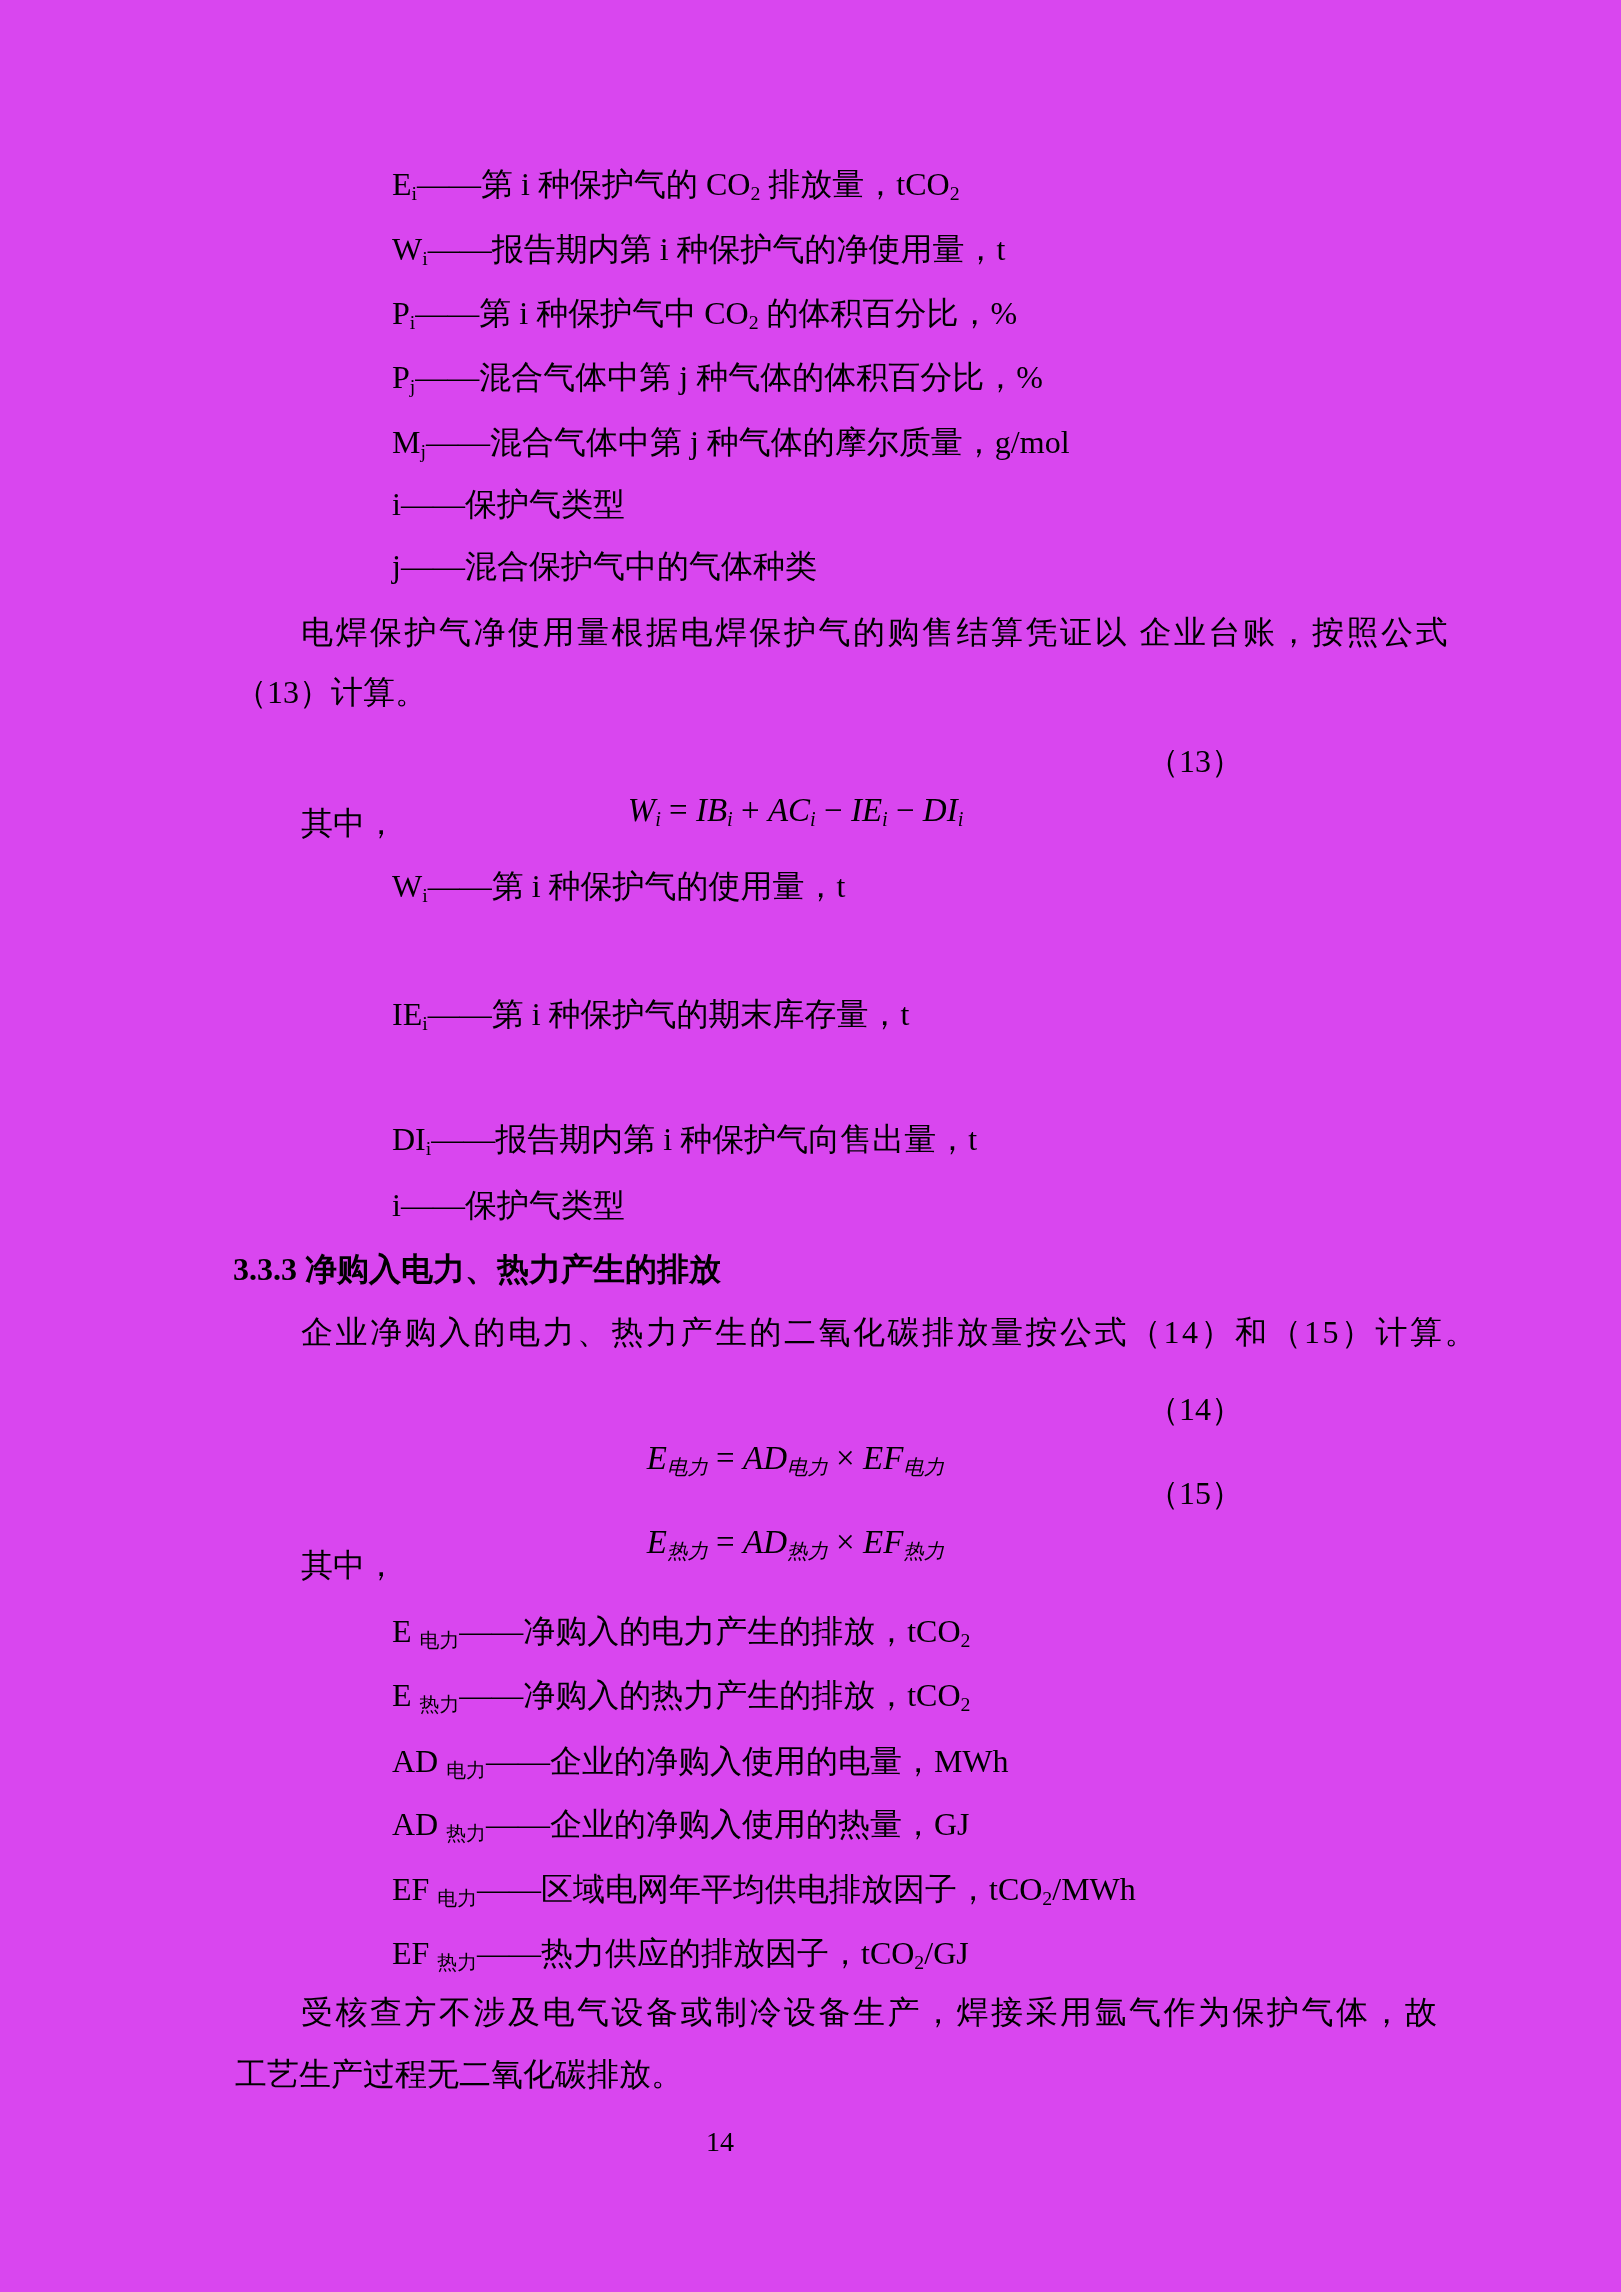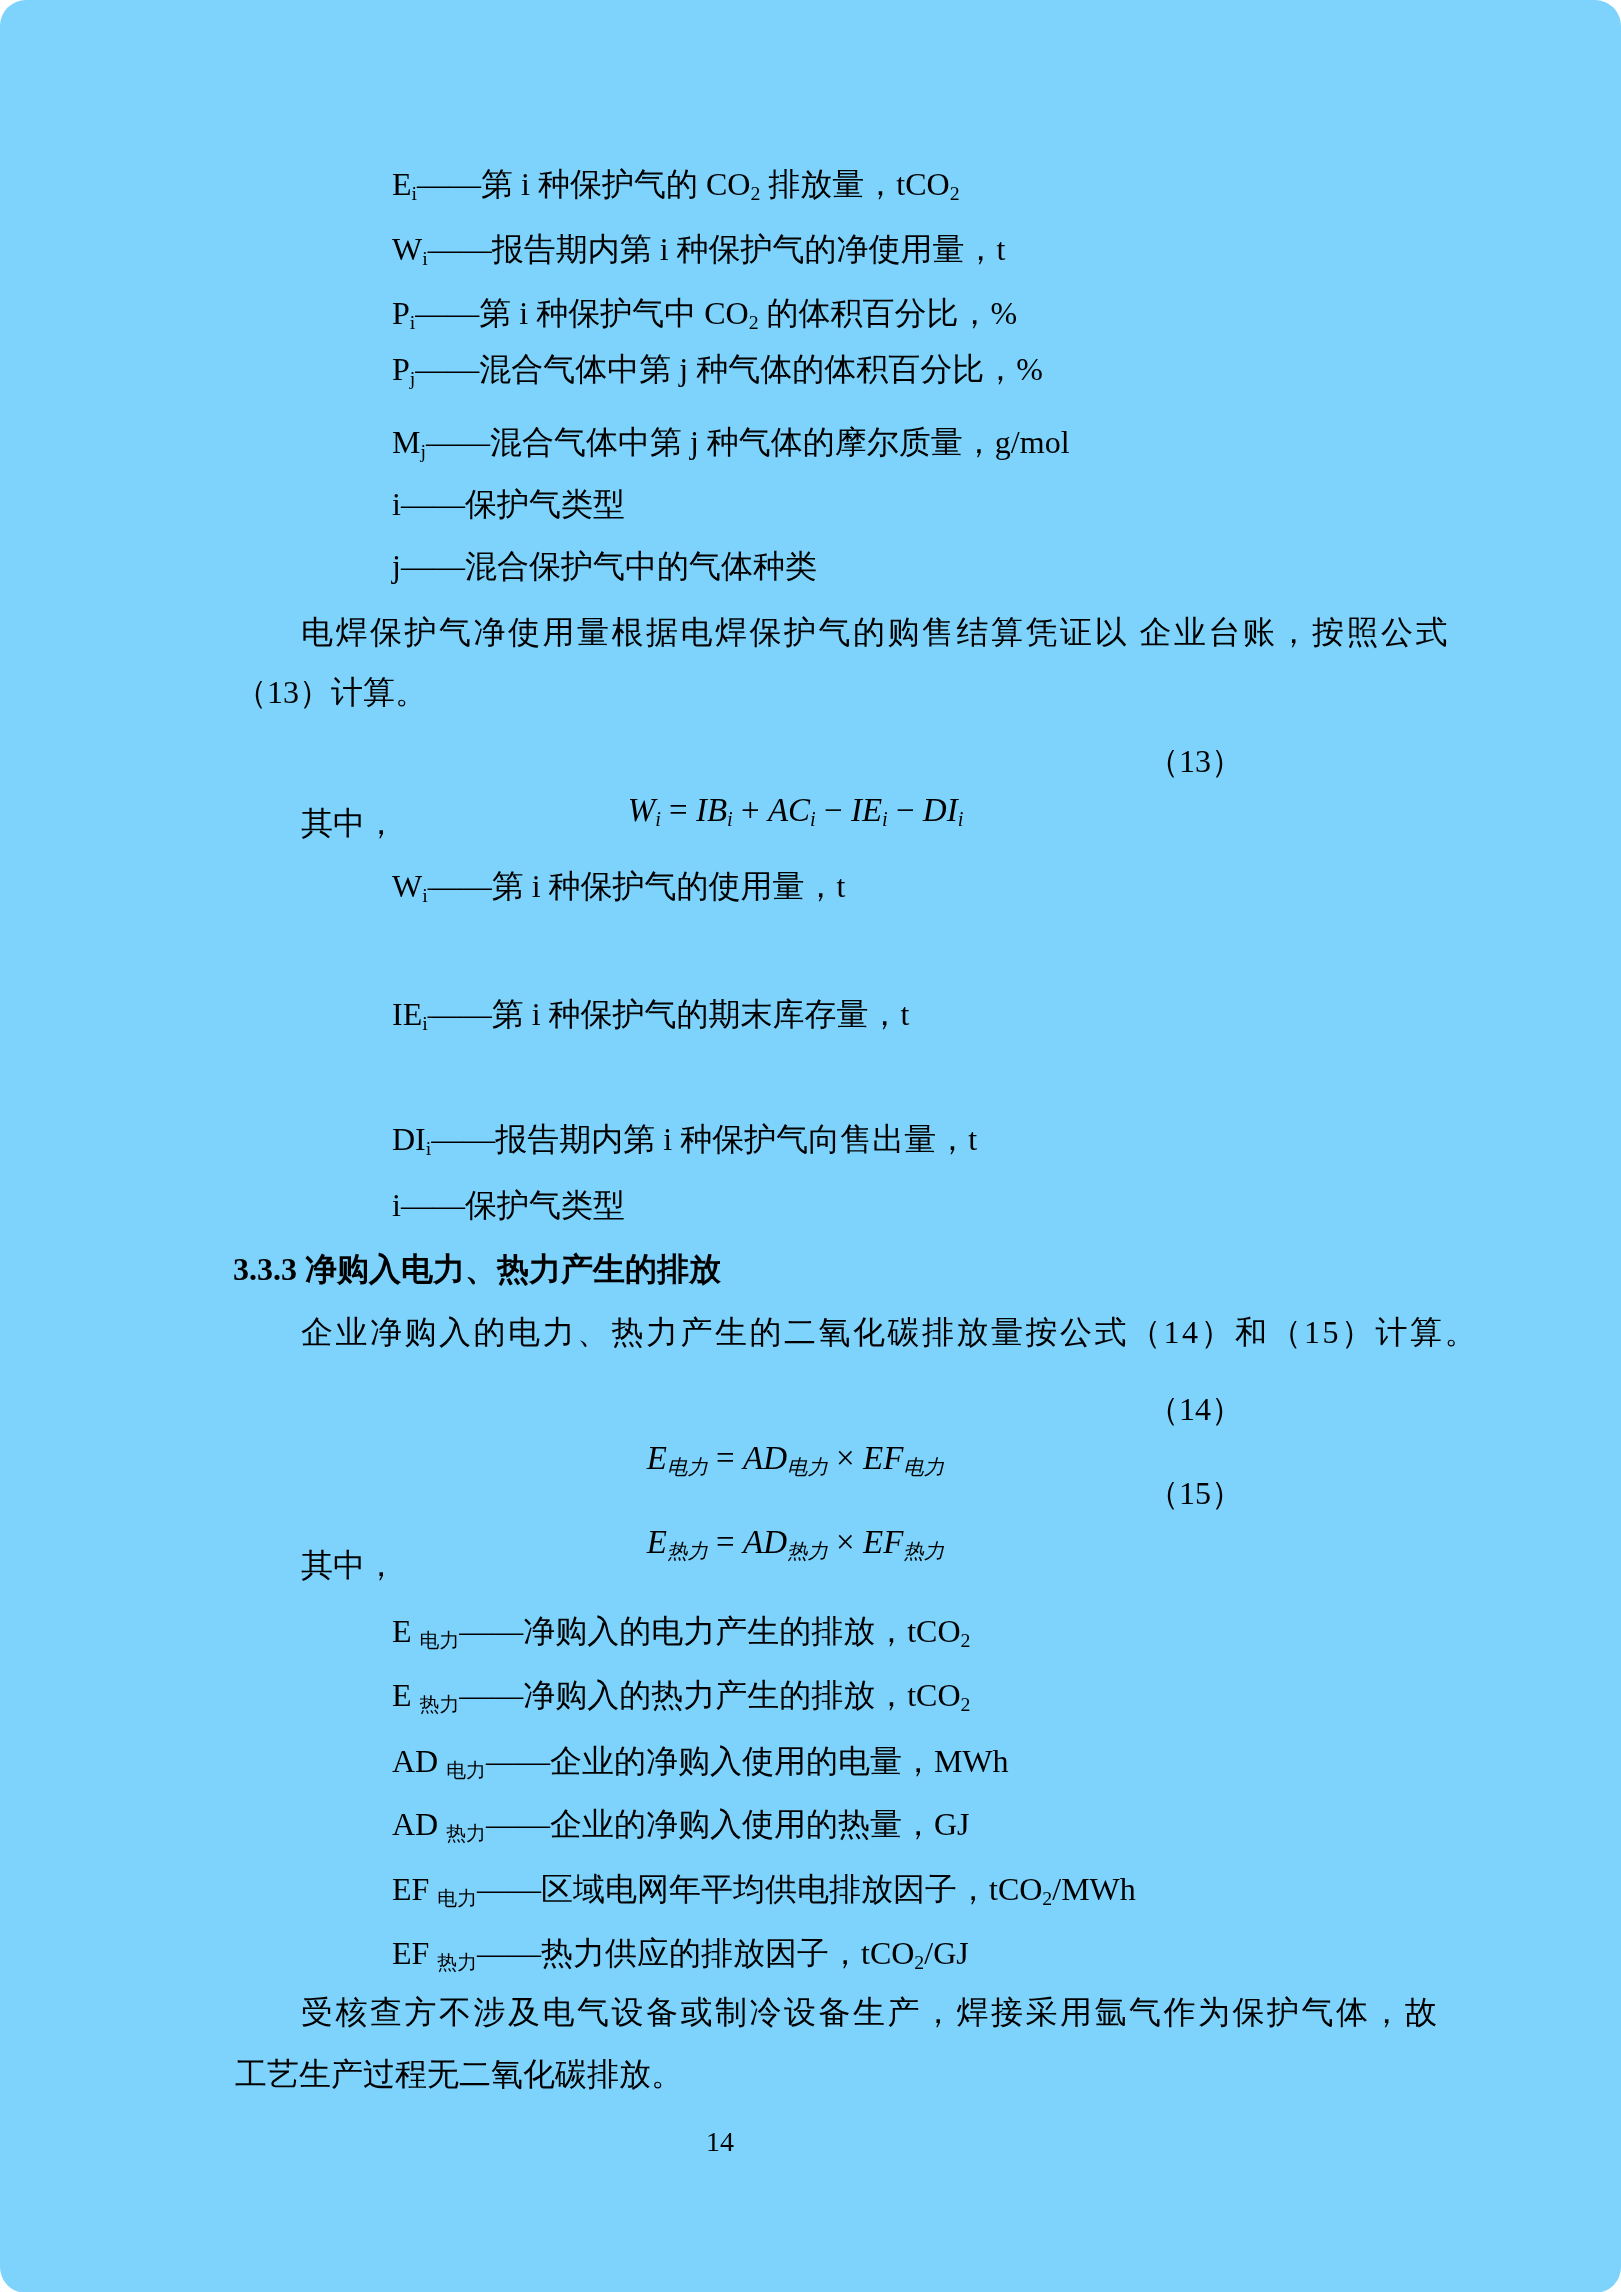--- a/index.html
+++ b/index.html
@@ -1,23 +1,22 @@
 <!DOCTYPE html>
 <html><head>
 <meta charset="utf-8">
 <style>
   html,body{margin:0;padding:0;background:#ffffff;}
   .page{
     position:relative;
     width:1621px;height:2293px;
-    background:#7dd3fc;
+    background:#d946ef;
     color:#000000;
     font-family:"Liberation Serif","DejaVu Serif",serif;
     overflow:hidden;
-    border-radius:26px;
   }
   .line{
     position:absolute;
     font-size:32px;
     line-height:43px;
     white-space:pre;
   }
   .def{left:392px;}
   .indent{left:301px;text-align:right;}
   .margin{left:235px;}
@@ -39,21 +38,21 @@
   }
 </style>
 </head>
 <body>
 
 <div class="page">
 
   <div class="line def" style="top:163px"><span>E</span><span class="sub">i</span><span>——第 i 种保护气的 CO</span><span class="sub">2</span><span> 排放量，tCO</span><span class="sub">2</span></div>
   <div class="line def" style="top:228px"><span>W</span><span class="sub">i</span><span>——报告期内第 i 种保护气的净使用量，t</span></div>
   <div class="line def" style="top:292px"><span>P</span><span class="sub">i</span><span>——第 i 种保护气中 CO</span><span class="sub">2</span><span> 的体积百分比，%</span></div>
-  <div class="line def" style="top:348px"><span>P</span><span class="sub">j</span><span>——混合气体中第 j 种气体的体积百分比，%</span></div>
+  <div class="line def" style="top:356px"><span>P</span><span class="sub">j</span><span>——混合气体中第 j 种气体的体积百分比，%</span></div>
   <div class="line def" style="top:421px"><span>M</span><span class="sub">j</span><span>——混合气体中第 j 种气体的摩尔质量，g/mol</span></div>
   <div class="line def" style="top:483px"><span>i——保护气类型</span></div>
   <div class="line def" style="top:545px"><span>j——混合保护气中的气体种类</span></div>
 
   <div class="line indent just" style="top:611px">电焊保护气净使用量根据电焊保护气的购售结算凭证以 企业台账，按照公式</div>
   <div class="line margin" style="top:671px">（13）计算。</div>
 
   <div class="line formula-line" style="top:737px">
     <span class="formula-body"><span class="it">W</span><span class="sub it">i</span><span> = </span><span class="it">IB</span><span class="sub it">i</span><span> + </span><span class="it">AC</span><span class="sub it">i</span><span> − </span><span class="it">IE</span><span class="sub it">i</span><span> − </span><span class="it">DI</span><span class="sub it">i</span></span>
     <span class="formula-label">（13）</span>

